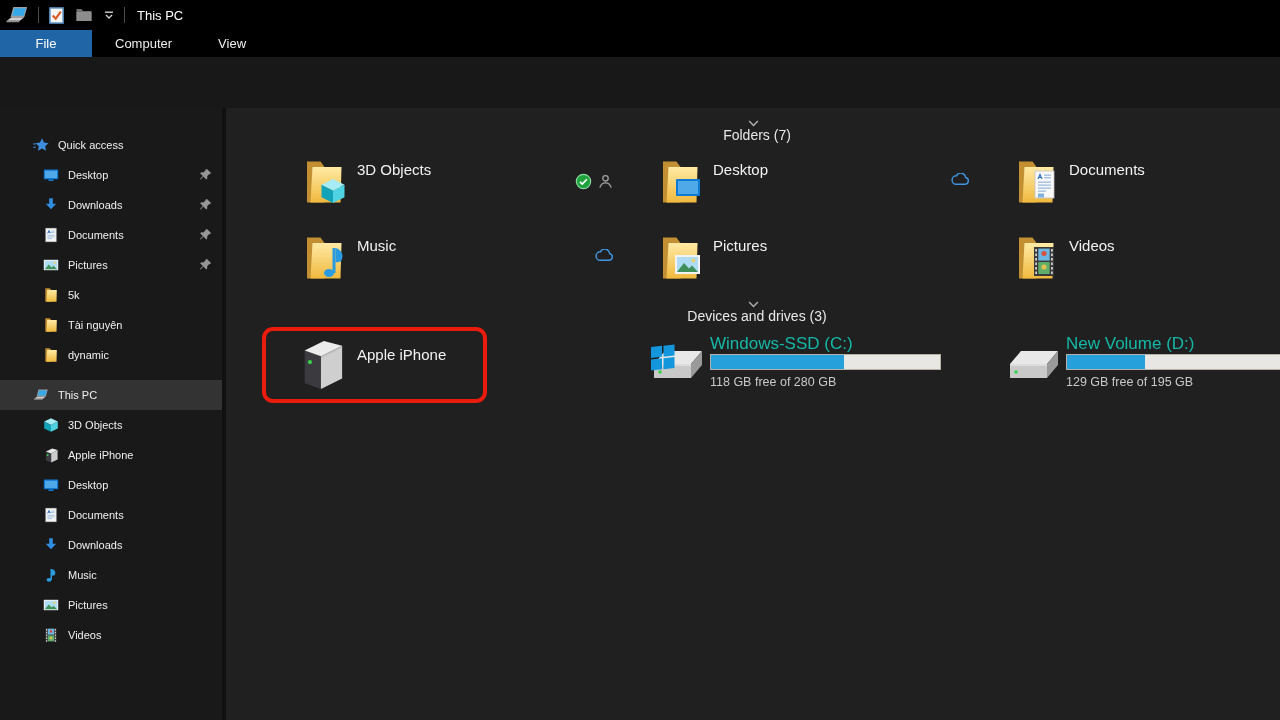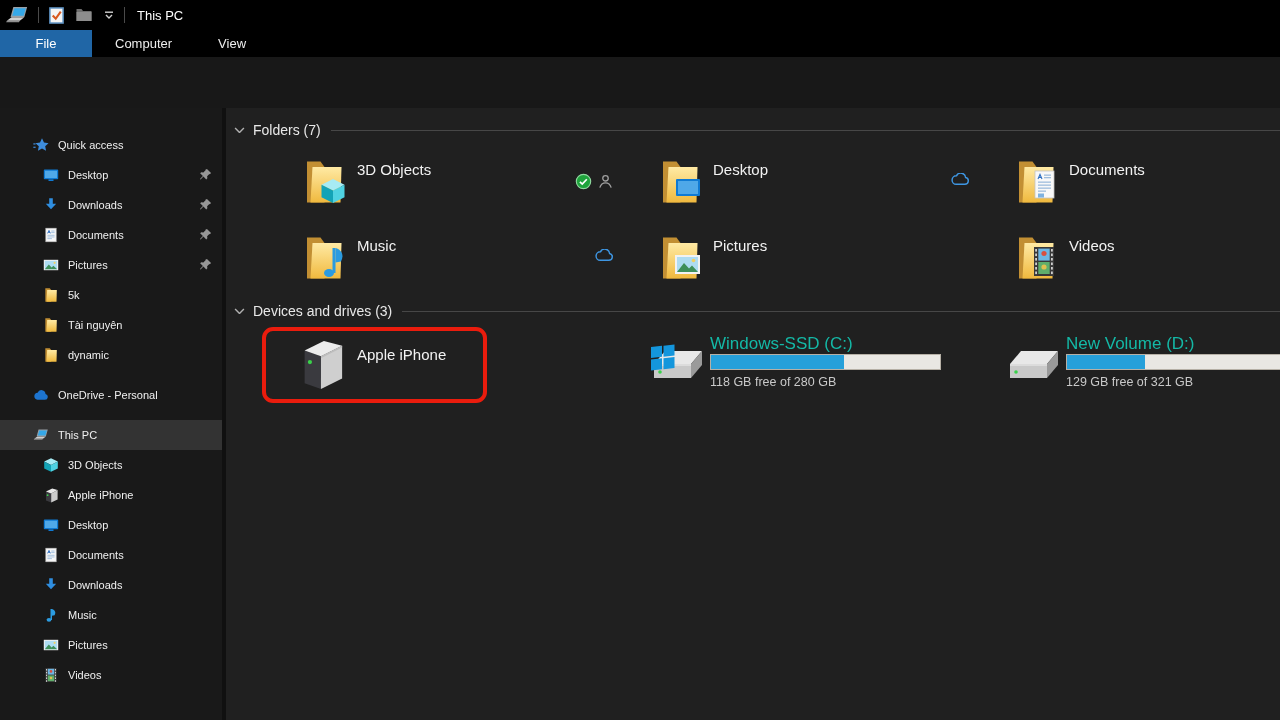--- a/index.html
+++ b/index.html
@@ -32,21 +32,21 @@
   #sidebar-divider{position:absolute;left:222px;width:4px;top:0;bottom:0;background:#101010;}
   #main{position:absolute;left:226px;right:0;top:0;bottom:0;background:#202020;overflow:hidden;}
   .side-item{position:relative;height:30px;display:flex;align-items:center;
              padding-left:31px;font-size:11px;color:#f0f0f0;cursor:default;}
   .side-item.ind{padding-left:41px;}
   .side-item.sel{background:#333333;}
   .sicon{width:20px;height:20px;display:flex;align-items:center;justify-content:center;margin-right:7px;flex:none;}
   .pin{position:absolute;right:10px;top:8px;}
   
   .sect{position:absolute;left:8px;right:0;height:20px;display:flex;align-items:center;
-        font-size:14px;color:#e8e8e8;}
+        font-size:14px;color:#e8e8e8;flex-direction:column;}
   .sect .sect-chev{margin-right:8px;display:flex;}
   .sect-line{flex:1;height:1px;background:#474747;margin-left:10px;}
   
   .tile{position:absolute;width:350px;height:71px;cursor:default;}
   .ticon{position:absolute;left:30px;top:11px;}
   .tlabel{position:absolute;left:87px;top:14px;font-size:15px;color:#f2f2f2;white-space:nowrap;}
   .badges{position:absolute;right:6px;top:26px;display:flex;align-items:center;gap:5px;}
   
   .tile.device .ticon{left:25px;top:5px;}
   .tile.device .tlabel{top:16px;}
@@ -249,28 +249,20 @@
   <stop offset="0" stop-color="#ffeaa4"></stop>
                 <stop offset="1" stop-color="#f0b93e"></stop>
               </linearGradient>
             </defs>
   <path d="M7 3.5 L20.5 3.5 L24.5 9 L24.5 44.5 L7 44.5 Z" fill="#c28f33"></path>
   <path d="M12.5 9 L41.5 9 L40.5 44.5 L10.5 44.5 Z" fill="url(#fg2)"></path>
           </svg>
         </span>
         <span>dynamic</span>
       </div>
-      <div class="side-item" style="margin-top: 10px;">
-        <span class="sicon">
-          <svg width="16" height="10.24" viewBox="0 0 24 15">
-            <path d="M6.5 14.5h11.3a4.3 4.3 0 0 0 1-8.5A6.2 6.2 0 0 0 6.9 3.8 5.4 5.4 0 0 0 6.5 14.5z" fill="#1d74cf"></path>
-          </svg>
-        </span>
-        <span>OneDrive - Personal</span>
-      </div>
       <div class="side-item sel" style="margin-top: 10px;">
         <span class="sicon">
           <svg width="16" height="11.68" viewBox="0 0 26 19">
             <polygon points="9,1 24,1 21,12 6,12" fill="#9aa0a6"></polygon>
             <polygon points="10.2,2.4 22.6,2.4 20.2,10.6 7.8,10.6" fill="#35a8e8"></polygon>
             <polygon points="2,16 7,12.2 21,12.2 16,16" fill="#d0d0d0"></polygon>
             <polygon points="2,16 16,16 15.2,17.6 1.2,17.6" fill="#8f8f8f"></polygon>
           </svg>
         </span>
         <span>This PC</span>
@@ -600,17 +592,17 @@
   <rect x="6" y="26" width="37" height="14" fill="#c9c9c9"></rect>
   <rect x="6" y="26" width="37" height="2" fill="#dcdcdc"></rect>
   <circle cx="12" cy="34" r="1.8" fill="#39d24a"></circle>
   </svg>
         </span>
         <div class="dcol">
           <span class="dlabel">New Volume (D:)</span>
           <div class="dbar">
             <div class="dfill" style="width:34%;background:#26a0da"></div>
           </div>
-          <span class="dfree">129 GB free of 321 GB</span>
+          <span class="dfree">129 GB free of 195 GB</span>
         </div>
       </div>
     </div>
 </div>
 
 </body></html>

